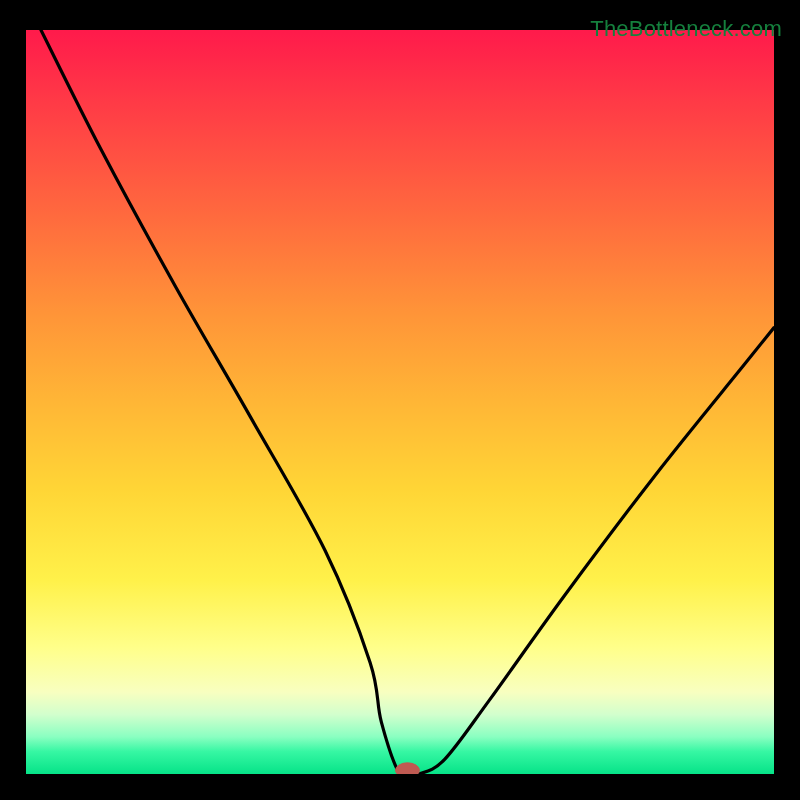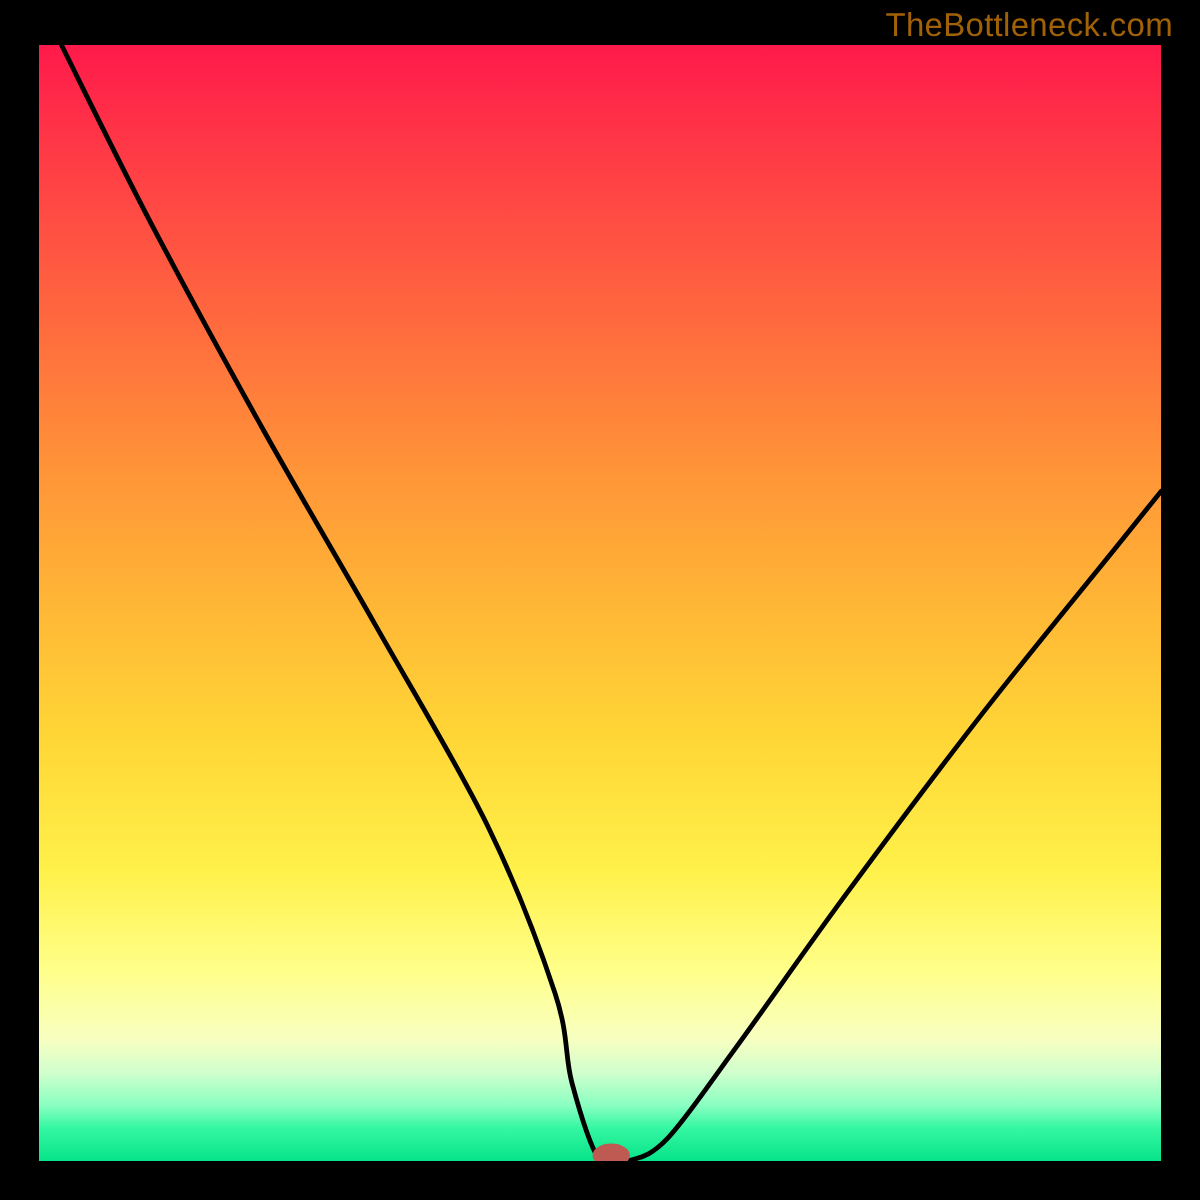--- a/index.html
+++ b/index.html
@@ -12,23 +12,23 @@
     font-family: Arial, Helvetica, sans-serif;
   }
   .frame {
     position: relative;
     width: 800px;
     height: 800px;
     background: #000;
   }
   .watermark {
     position: absolute;
-    top: 4px;
+    top: 16px;
     right: 18px;
-    color: #a16207;
+    color: #15803d;
     font-size: 22px;
     font-weight: 500;
     letter-spacing: 0.2px;
     z-index: 10;
   }
   .plot-area {
     position: absolute;
     left: 26px;
     top: 30px;
     width: 748px;

